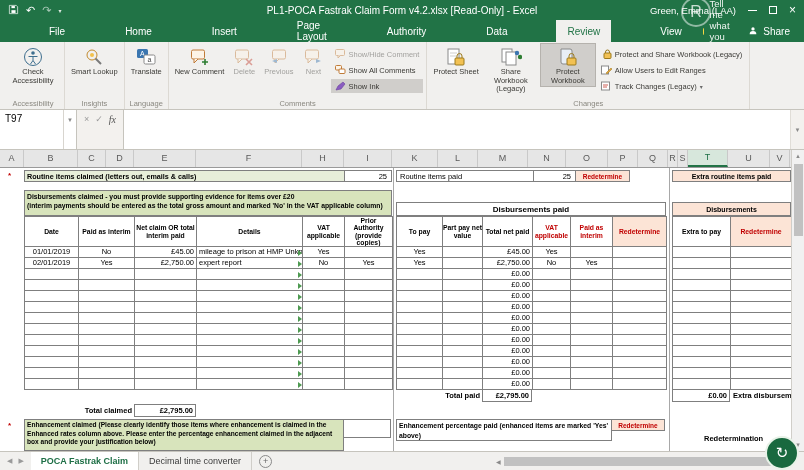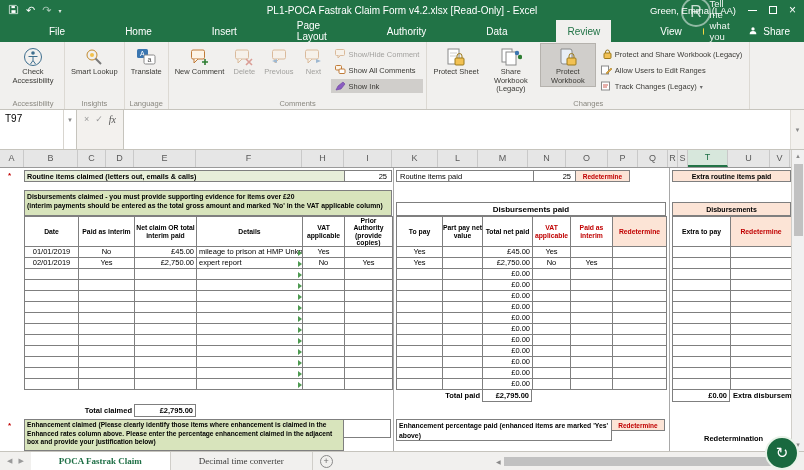--- a/index.html
+++ b/index.html
@@ -121,21 +121,21 @@
 
   
   .vscroll{position:absolute;right:0;top:150px;width:13px;height:301px;background:#f1f1f1;border-left:1px solid #d0cec9;display:flex;flex-direction:column;align-items:center;font-size:6px;color:#8a8a8a;}
   .vthumb{width:9px;height:72px;background:#c1c1c1;margin-top:2px;}
   .varr{padding:3px 0;}
   .vspace{flex:1;}
 
   
   .tabbar{position:absolute;left:0;right:0;bottom:0;height:19px;background:#f1f0ee;border-top:1px solid #c6c4bd;display:flex;align-items:stretch;font-size:9px;}
   .navs{display:flex;align-items:center;gap:6px;padding:0 7px;color:#9a9a9a;font-size:7px;}
-  .stab{display:flex;align-items:center;padding:0 28px;border-right:1px solid #d0cec9;color:#3b3b3b;font-family:Liberation Serif, serif;}
+  .stab{display:flex;align-items:center;padding:0 10px;border-right:1px solid #d0cec9;color:#3b3b3b;}
   .stab.active{background:#fff;color:#1e6f46;font-weight:bold;}
   .addbtn{width:13px;height:13px;border:1px solid #8a8a8a;border-radius:50%;display:flex;align-items:center;justify-content:center;color:#6a6a6a;font-size:9px;margin:auto 7px;line-height:1;}
   .hscroll{margin-left:auto;display:flex;align-items:center;width:308px;padding-right:16px;color:#8a8a8a;font-size:6px;}
   .hthumb{flex:1;height:9px;background:#c1c1c1;margin:0 3px;}
 
   
   .wm-r{position:absolute;left:681px;top:-3px;width:30px;height:30px;border:2px solid rgba(255,255,255,.5);border-radius:50%;display:flex;align-items:center;justify-content:center;color:rgba(255,255,255,.75);font-size:16px;z-index:50;}
   .wm-c{position:absolute;left:765px;top:436px;width:34px;height:34px;background:#19693f;border:2px solid #e8f2e8;border-radius:50%;display:flex;align-items:center;justify-content:center;color:#fff;font-size:15px;z-index:50;}
 </style>
 </head>

